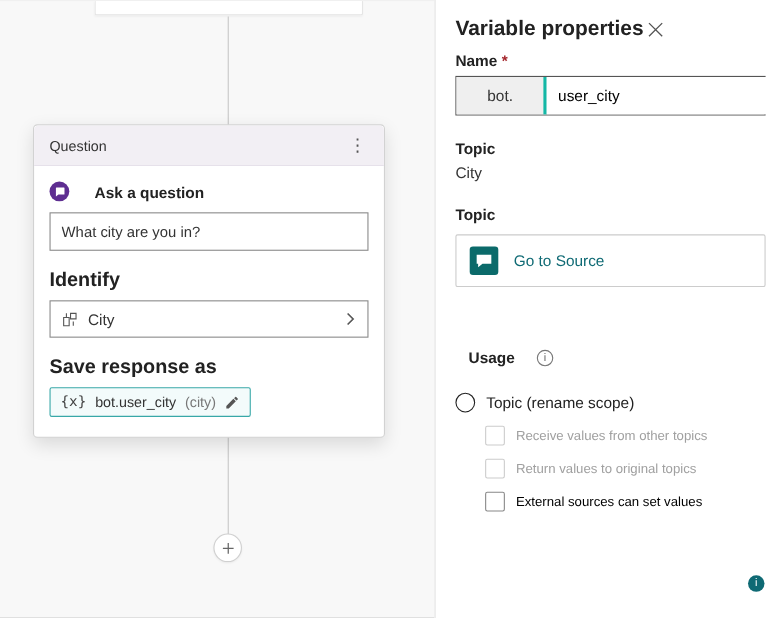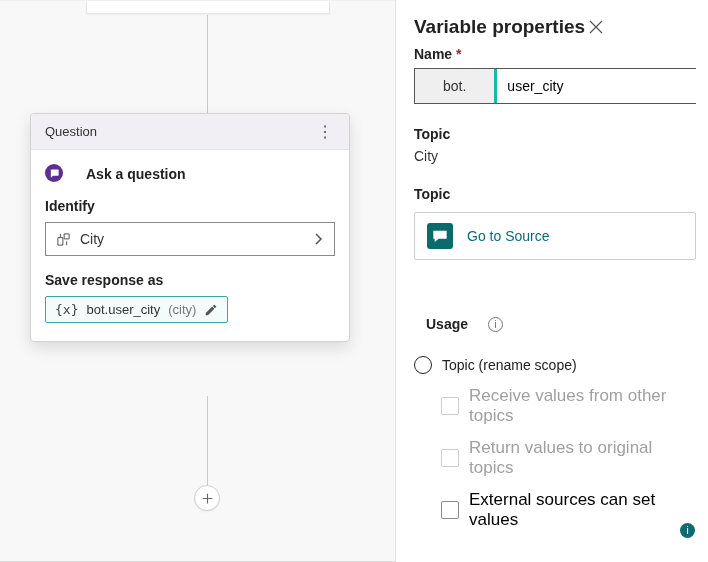--- a/index.html
+++ b/index.html
@@ -17,21 +17,21 @@
   .card { position: absolute; left: 30px; top: 112px; width: 320px; background: #fff; border: 1px solid #d2d2d2; border-radius: 4px; box-shadow: 0 6px 16px rgba(0,0,0,.12); }
   .card-header { display: flex; align-items: center; justify-content: space-between; background: #f2eff4; border-bottom: 1px solid #e6e1ea; padding: 6px 10px 6px 14px; border-radius: 4px 4px 0 0; }
   .card-title { font-size: 13px; color: #333; }
   .kebab { font-size: 16px; color: #555; padding: 2px 6px; cursor: pointer; }
   .card-body { padding: 14px 14px 18px; }
   .row-icon-label { display: flex; align-items: flex-end; gap: 23px; margin-bottom: 10px; }
   .round-icon { width: 18px; height: 18px; border-radius: 50%; background: #5e2e91; display: flex; align-items: center; justify-content: center; }
   .round-icon svg { width: 11px; height: 11px; fill: #fff; }
   .bold-label { font-size: 14px; font-weight: 600; color: #222; }
   .question-input { width: 100%; border: 1px solid #8a8a8a; padding: 9px 10px; font-size: 13.5px; color: #333; background: #fff; }
-  .field-label { font-size: 14px; font-weight: 600; color: #222; margin-top: 16px; margin-bottom: 8px; }
+  .field-label { font-size: 18px; font-weight: 600; color: #222; margin-top: 16px; margin-bottom: 8px; }
   .identify-box { width: 100%; border: 1px solid #8a8a8a; padding: 8px 10px; font-size: 14px; color: #333; display: flex; align-items: center; justify-content: space-between; cursor: pointer; }
   .identify-left { display: flex; align-items: center; gap: 9px; }
   .ent-icon { width: 15px; height: 15px; }
   .var-chip { display: inline-flex; align-items: center; gap: 8px; border: 1px solid #38a8a8; background: #f3fbfb; padding: 5px 9px; font-size: 13px; color: #333; cursor: pointer; border-radius: 2px; }
   .var-x { font-family: "Segoe UI", monospace; color: #444; }
   .var-type { color: #777; }
   .pencil { color: #555; }
 
   
   .panel { position: absolute; left: 395px; top: 0; width: 313px; height: 562px; border-left: 1px solid #e2e2e2; background: #fff; padding: 16px 12px 0 18px; overflow: hidden; }
@@ -48,21 +48,21 @@
   .type-val { font-size: 14px; color: #333; margin-top: 6px; }
   .source-btn { margin-top: 10px; width: 100%; border: 1px solid #ccc; background: #fff; display: flex; align-items: center; gap: 14px; padding: 10px 12px; cursor: pointer; border-radius: 2px; }
   .source-icon { width: 26px; height: 26px; background: #0b6a6a; border-radius: 3px; display: flex; align-items: center; justify-content: center; }
   .source-icon svg { width: 16px; height: 14px; fill: #fff; }
   .source-link { color: #0f6a74; font-size: 14px; }
   .usage-head { display: flex; align-items: center; gap: 8px; margin-top: 44px; }
   .info-circ { width: 15px; height: 15px; border: 1px solid #777; border-radius: 50%; display: flex; align-items: center; justify-content: center; font-size: 10px; color: #666; cursor: default; }
   .radio-row { display: flex; align-items: center; gap: 10px; margin-top: 12px; font-size: 14px; color: #222; cursor: pointer; }
   .radio { width: 18px; height: 18px; border: 1.5px solid #222; border-radius: 50%; display: flex; align-items: center; justify-content: center; flex: none; }
   .radio.checked::after { content: ""; width: 10px; height: 10px; background: #0a5e67; border-radius: 50%; }
-  .check-row { display: flex; align-items: center; gap: 10px; margin-top: 12px; margin-left: 27px; font-size: 17px; cursor: pointer; }
+  .check-row { display: flex; align-items: center; gap: 10px; margin-top: 12px; margin-left: 27px; font-size: 12px; cursor: pointer; }
   .check-row.disabled { color: #a0a0a0; cursor: default; }
   .checkbox { width: 18px; height: 18px; border: 1px solid #888; border-radius: 2px; flex: none; }
   .check-row.disabled .checkbox { border-color: #ccc; }
   .info-solid { position: absolute; right: 13px; bottom: 24px; width: 15px; height: 15px; border-radius: 50%; background: #0f6a74; color: #fff; font-size: 10px; display: flex; align-items: center; justify-content: center; cursor: pointer; }
 </style>
 </head>
 <body>
 
 <div class="canvas">
   <div class="top-stub"></div>
@@ -81,20 +81,21 @@
     </div>
     <div class="card-body">
       <div class="row-icon-label">
         <span class="round-icon">
           <svg viewBox="0 0 24 24">
               <path d="M4 3h16a1 1 0 011 1v12a1 1 0 01-1 1H9l-5 4V4a1 1 0 011-1z"></path>
             </svg>
         </span>
         <span class="bold-label">Ask a question</span>
       </div>
+      <input class="question-input" value="What city are you in?" style="">
       <div class="field-label">Identify</div>
       <div class="identify-box">
         <span class="identify-left">
           <svg class="ent-icon" viewBox="0 0 24 24">
               <path fill="none" stroke="#555" stroke-width="1.6" d="M3 9h8v12H3zM13 3h8v8h-8zM7 3v6M17 21v-6"></path>
             </svg>
           <span>City</span>
         </span>
         <svg width="10" height="14" viewBox="0 0 10 14">
             <path fill="none" stroke="#555" stroke-width="1.5" d="M2 2l5 5-5 5"></path>

